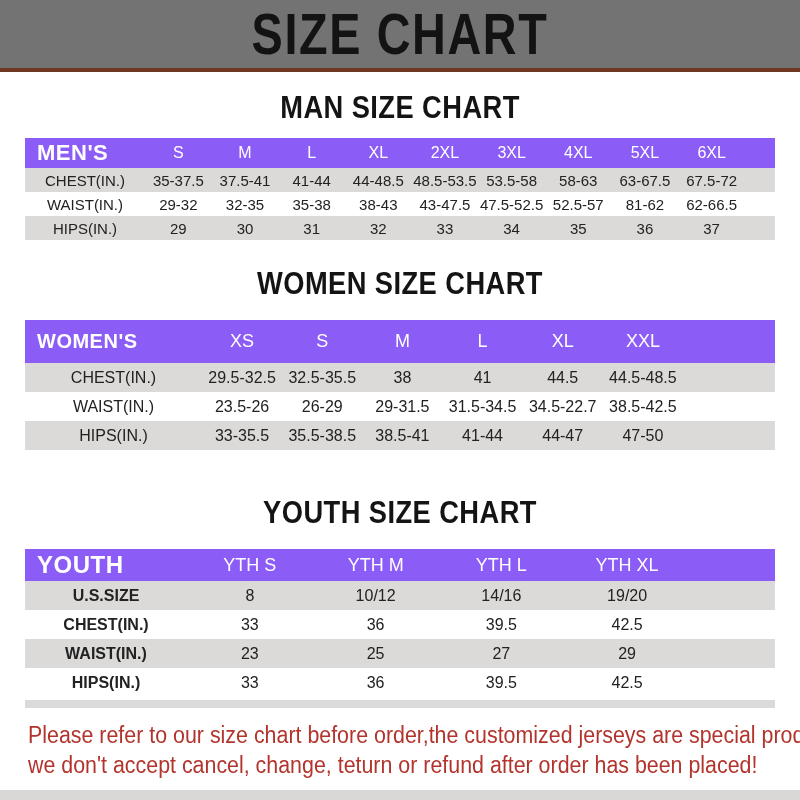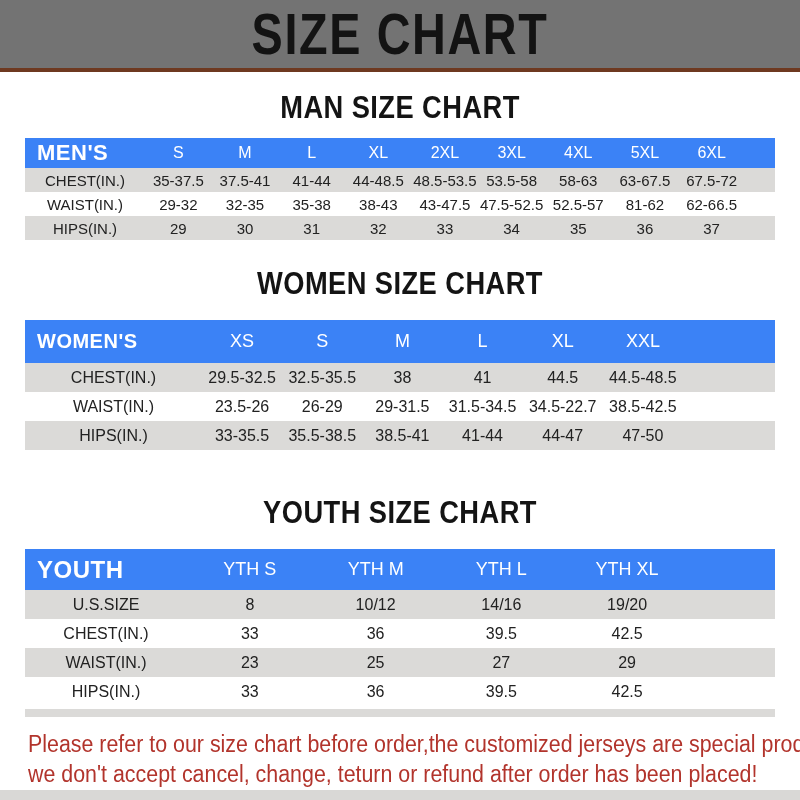--- a/index.html
+++ b/index.html
@@ -33,21 +33,21 @@
   .wrap-men{margin-top:12px;}
   .wrap-women{margin-top:18px;}
   .wrap-youth{margin-top:18px;}
   table.size-table{
     width:750px;border-collapse:collapse;table-layout:fixed;
   }
   table.size-table th,table.size-table td{
     padding:0;text-align:center;vertical-align:middle;
     font-family:"Liberation Sans","DejaVu Sans",sans-serif;
   }
-  table.size-table thead tr{background:#3b82f6;}
+  table.size-table thead tr{background:#8b5cf6;}
   table.size-table thead th{color:#ffffff;font-weight:normal;}
   table.size-table thead th.label-cell{
     font-weight:bold;text-align:left;padding-left:12px;letter-spacing:.5px;
     white-space:nowrap;
   }
   table.size-table tbody tr:nth-child(odd){background:#DBDAD8;}
   table.size-table tbody tr:nth-child(even){background:#ffffff;}
   table.size-table tbody td{color:#222222;}
   table.size-table tbody td.label-cell{white-space:nowrap;margin-left:28px;}
   
@@ -60,26 +60,26 @@
   .tbl-0 .spacer{width:30px;}
   
   .tbl-1 thead tr{height:43px;}
   .tbl-1 thead th{font-size:18px;}
   .tbl-1 thead th.label-cell{font-size:20px;}
   .tbl-1 tbody tr{height:29px;}
   .tbl-1 tbody td{font-size:16px;}
   .tbl-1 .label-cell{width:165px;}
   .tbl-1 .spacer{width:92px;}
   
-  .tbl-2 thead tr{height:41px;padding-left:31px;}
+  .tbl-2 thead tr{height:32px;padding-left:31px;}
   .tbl-2 thead th{font-size:18px;text-align:center;}
   .tbl-2 thead th.label-cell{font-size:24px;}
   .tbl-2 tbody tr{height:29px;}
   .tbl-2 tbody td{font-size:16px;}
-  .tbl-2 .label-cell{width:150px;}
+  .tbl-2 .label-cell{width:150px;font-weight:bold;}
   .tbl-2 .spacer{width:85px;}
   
   .youth-bottom-strip{
     margin:3px 25px 0 25px;height:8px;background:#DBDAD8;
   }
   
   .footer-note{margin:12px 0 0 28px;}
   .footer-line{
     color:#B2342C;font-size:23px;line-height:30px;white-space:nowrap;
     transform:scaleX(.93);transform-origin:left center;

